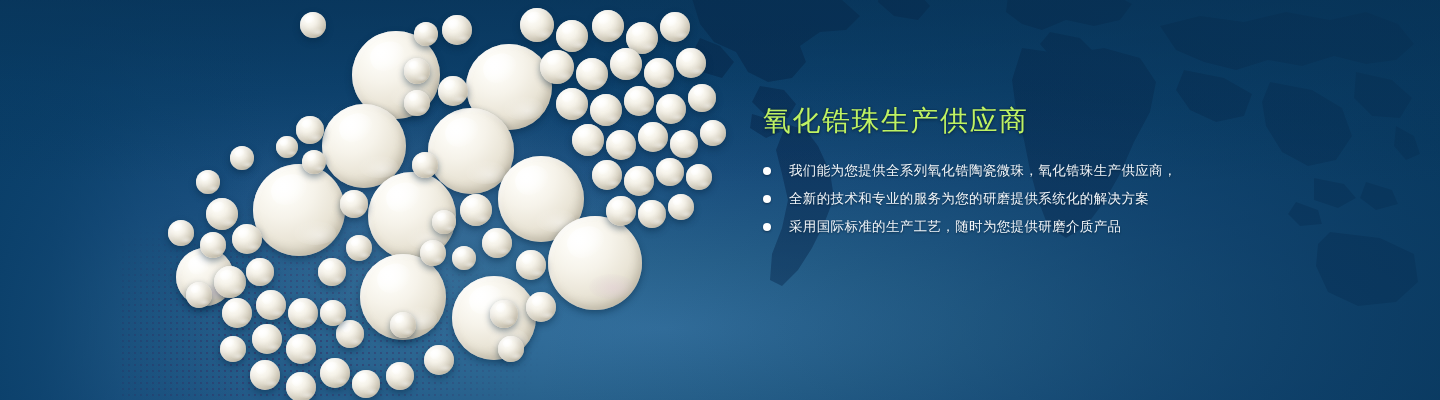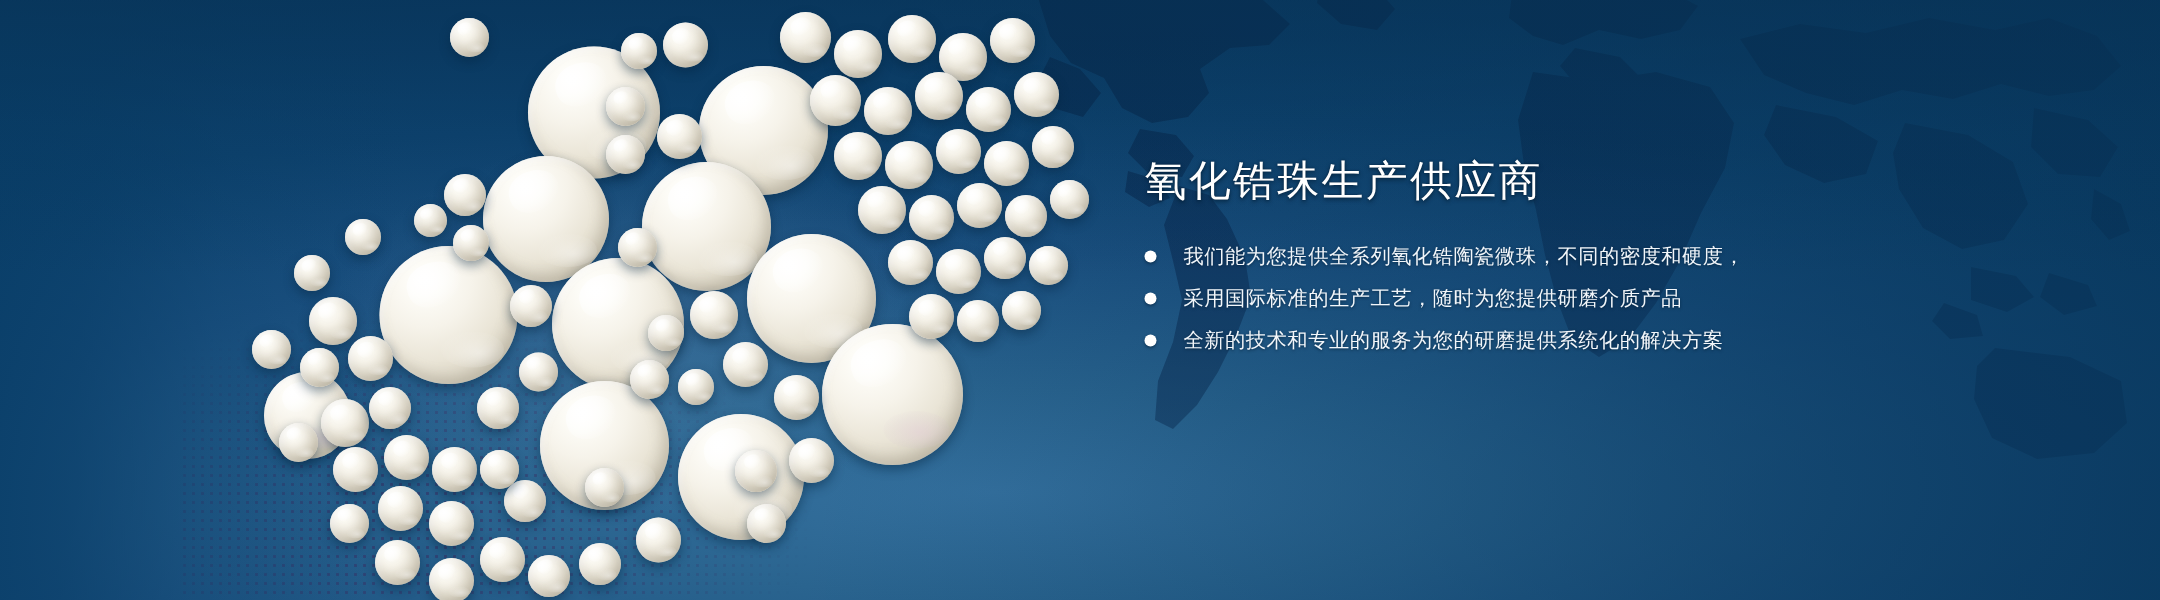--- a/index.html
+++ b/index.html
@@ -117,21 +117,21 @@
   
   .content{
     position:absolute;
     left:763px; top:104px;
     width:470px;
   }
   .headline{
     font-size:28px;
     line-height:34px;
     letter-spacing:1.5px;
-    color:#ffffff;
+    color:#bef264;
     font-weight:400;
     text-shadow:0 1px 3px rgba(3,28,50,0.75), 0 0 1px rgba(3,28,50,0.9);
     white-space:nowrap;
   }
   .bullets{
     margin-top:21px;
     list-style:none;
   }
   .bullet{
     position:relative;
@@ -294,26 +294,26 @@
     <span class="bead" style="left:230px;top:146px;width:24px;height:24px;"></span>
     <span class="bead" style="left:196px;top:170px;width:24px;height:24px;"></span>
   </div>
 
   <div class="content">
     <h1 class="headline">氧化锆珠生产供应商</h1>
 
     <ul class="bullets">
       <li class="bullet">
         <span class="dot"></span>
-        <span class="line">我们能为您提供全系列氧化锆陶瓷微珠，不同的密度和硬度，</span>
+        <span class="line">我们能为您提供全系列氧化锆陶瓷微珠，氧化锆珠生产供应商，</span>
+      </li>
+      <li class="bullet">
+        <span class="dot"></span>
+        <span class="line">全新的技术和专业的服务为您的研磨提供系统化的解决方案</span>
       </li>
       <li class="bullet">
         <span class="dot"></span>
         <span class="line">采用国际标准的生产工艺，随时为您提供研磨介质产品</span>
       </li>
-      <li class="bullet">
-        <span class="dot"></span>
-        <span class="line">全新的技术和专业的服务为您的研磨提供系统化的解决方案</span>
-      </li>
     </ul>
   </div>
 
 </div>
 
 </body></html>

